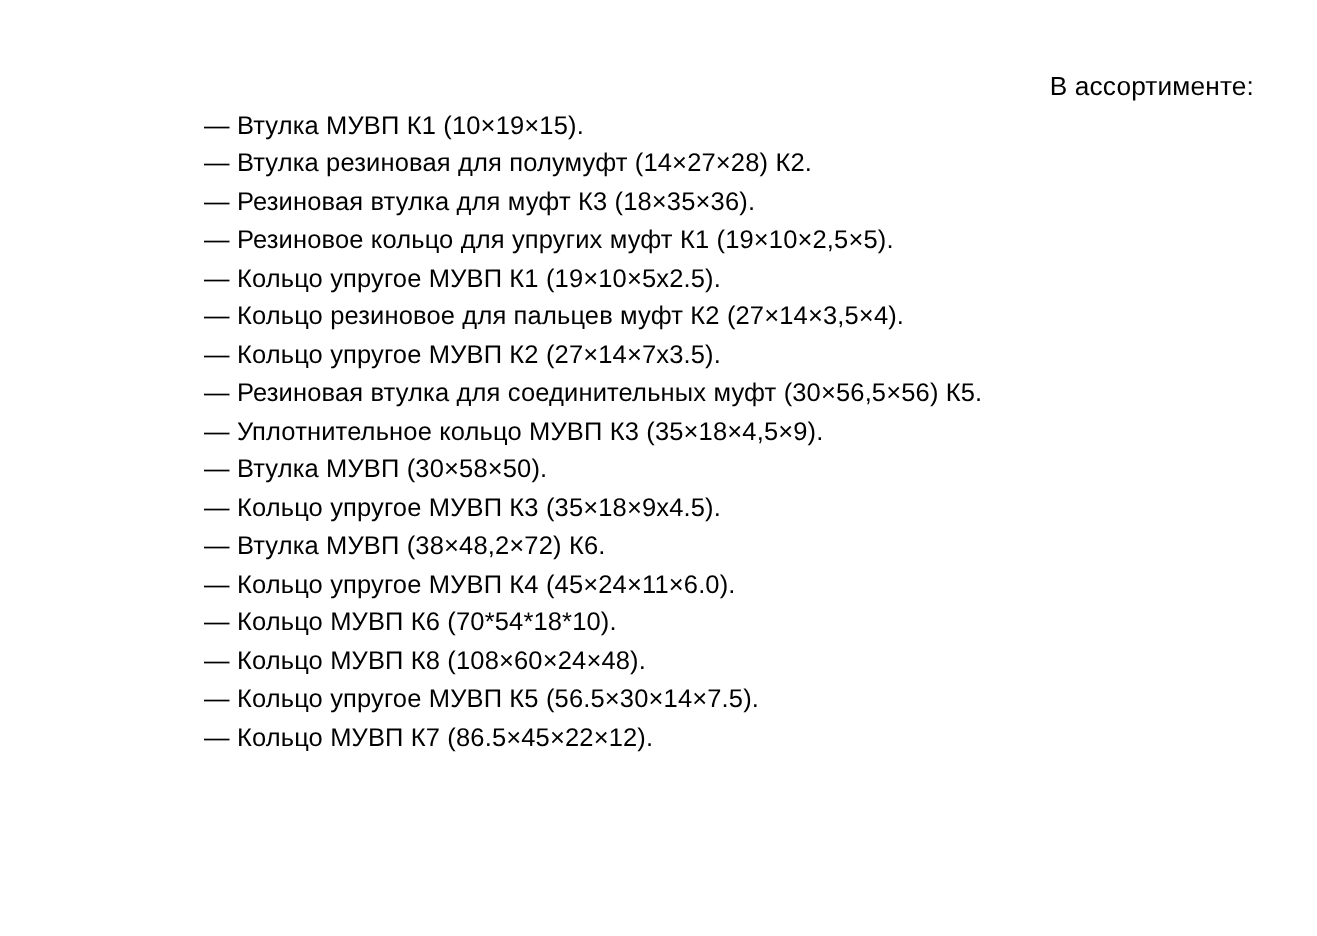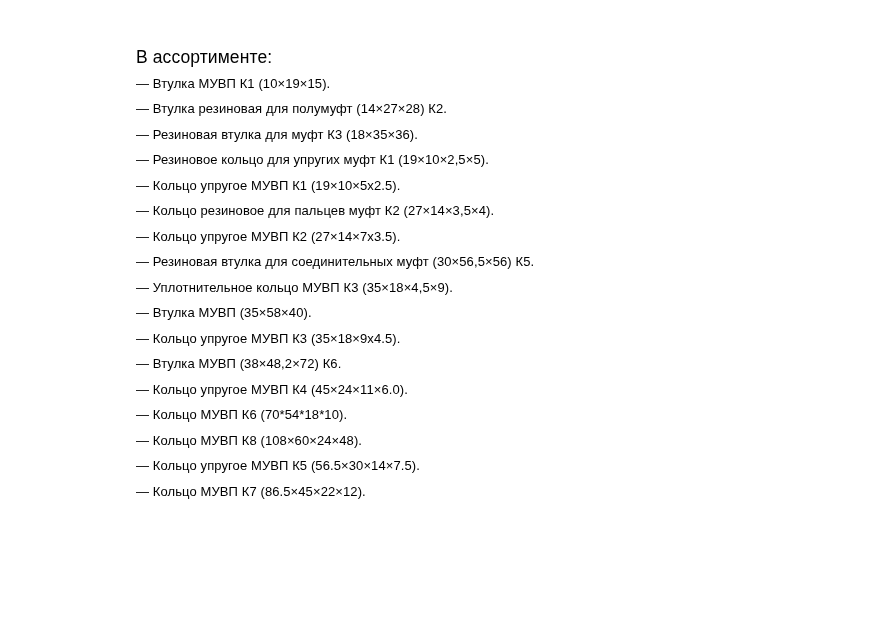--- a/index.html
+++ b/index.html
@@ -24,28 +24,29 @@
     position: absolute;
     left: 136px;
     top: 45px;
     width: 700px;
   }
   .intro {
     font-size: 17.5px;
     line-height: 25.5px;
     letter-spacing: 0.1px;
     margin: 0 0 0 0;
+    text-align: right;
   }
   .list {
     list-style: none;
     margin: 0;
     padding: 0;
   }
   .list li {
-    font-size: 13px;
+    font-size: 17px;
     line-height: 25.5px;
     letter-spacing: 0.1px;
     white-space: normal;
   }
 </style>
 </head>
 <body>
 
 <div class="page">
   <div class="content">
@@ -53,21 +54,21 @@
     <ul class="list">
       <li>— Втулка МУВП К1 (10×19×15).</li>
       <li>— Втулка резиновая для полумуфт (14×27×28) К2.</li>
       <li>— Резиновая втулка для муфт К3 (18×35×36).</li>
       <li>— Резиновое кольцо для упругих муфт К1 (19×10×2,5×5).</li>
       <li>— Кольцо упругое МУВП К1 (19×10×5х2.5).</li>
       <li>— Кольцо резиновое для пальцев муфт К2 (27×14×3,5×4).</li>
       <li>— Кольцо упругое МУВП К2 (27×14×7х3.5).</li>
       <li>— Резиновая втулка для соединительных муфт (30×56,5×56) К5.</li>
       <li>— Уплотнительное кольцо МУВП К3 (35×18×4,5×9).</li>
-      <li>— Втулка МУВП (35×58×40).</li>
+      <li>— Втулка МУВП (30×58×50).</li>
       <li>— Кольцо упругое МУВП К3 (35×18×9х4.5).</li>
       <li>— Втулка МУВП (38×48,2×72) К6.</li>
       <li>— Кольцо упругое МУВП К4 (45×24×11×6.0).</li>
       <li>— Кольцо МУВП К6 (70*54*18*10).</li>
       <li>— Кольцо МУВП К8 (108×60×24×48).</li>
       <li>— Кольцо упругое МУВП К5 (56.5×30×14×7.5).</li>
       <li>— Кольцо МУВП К7 (86.5×45×22×12).</li>
     </ul>
   </div>
 </div>

